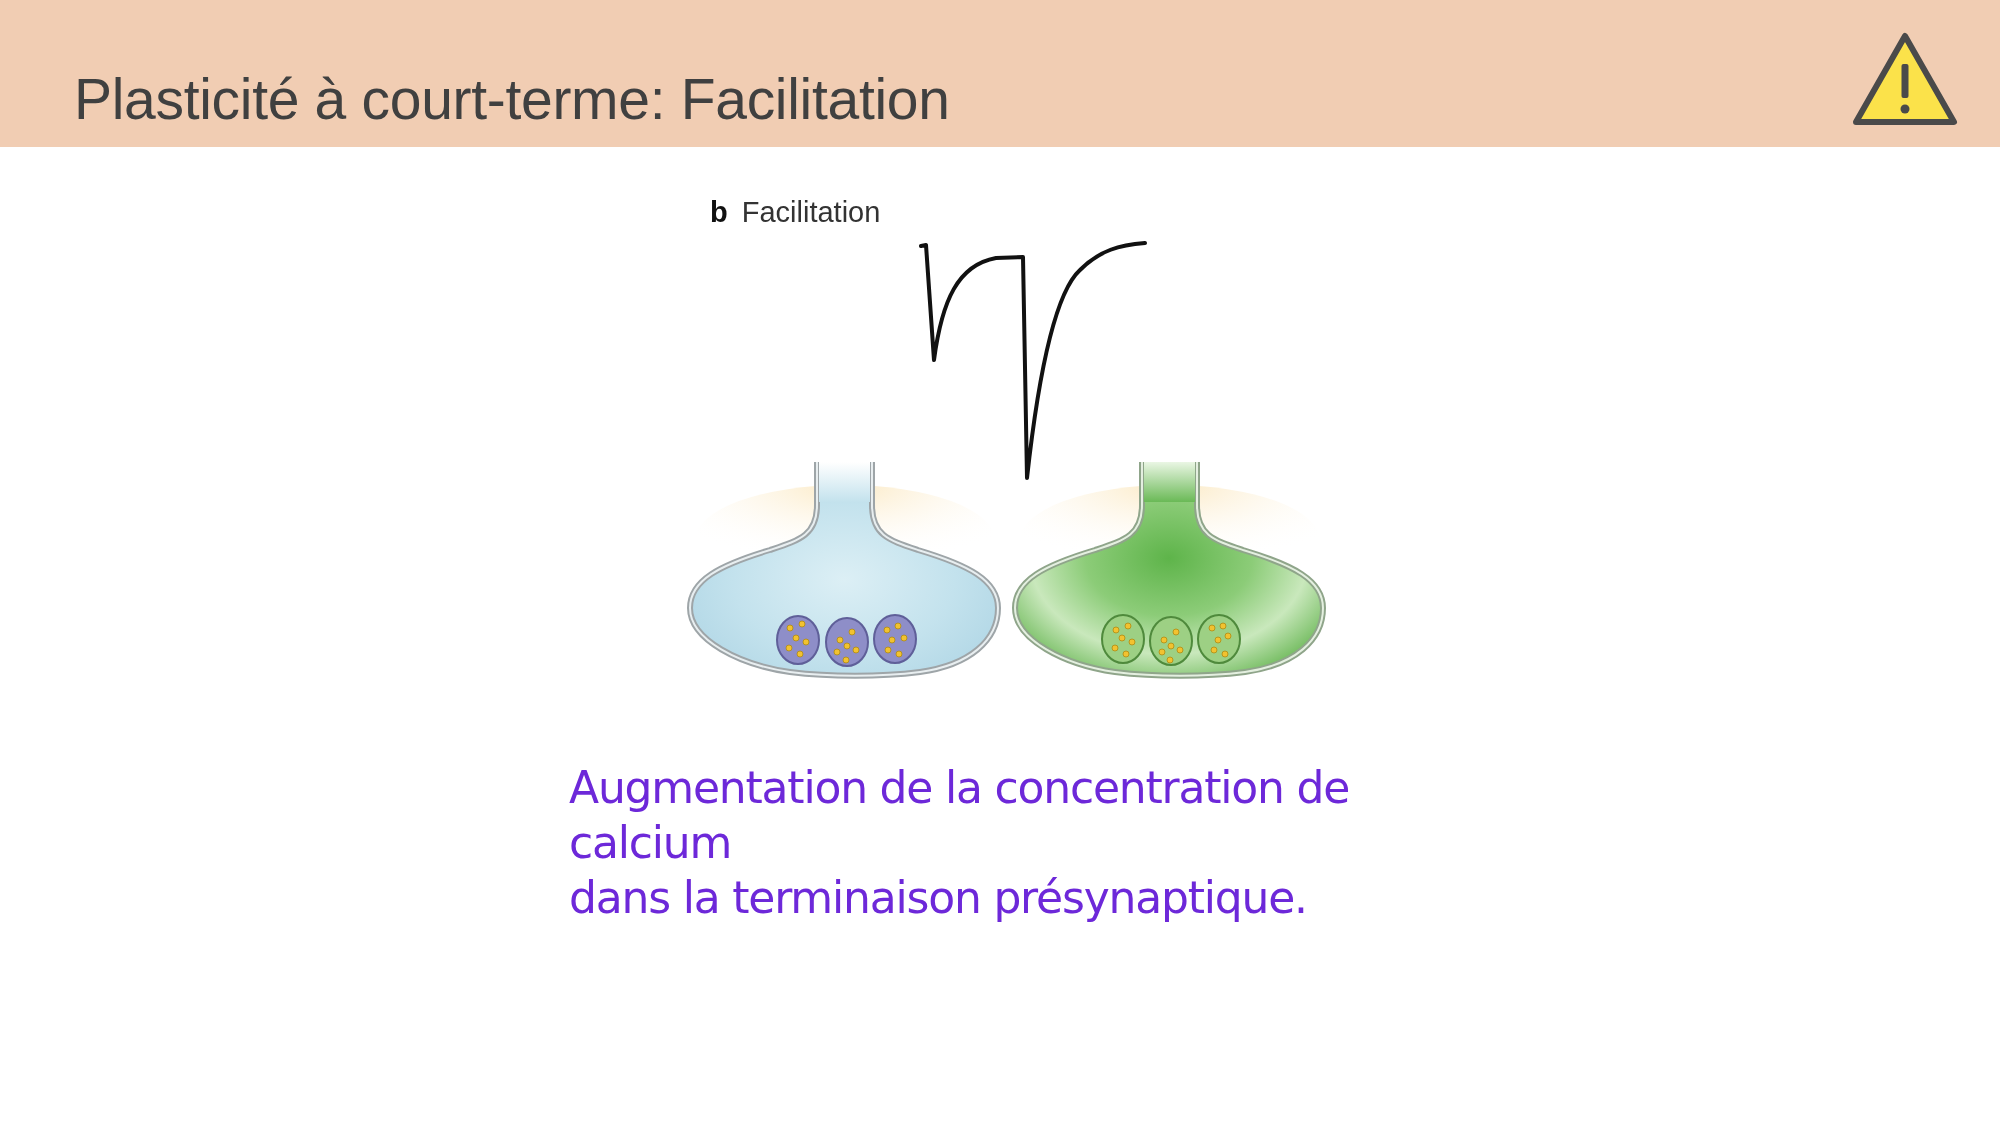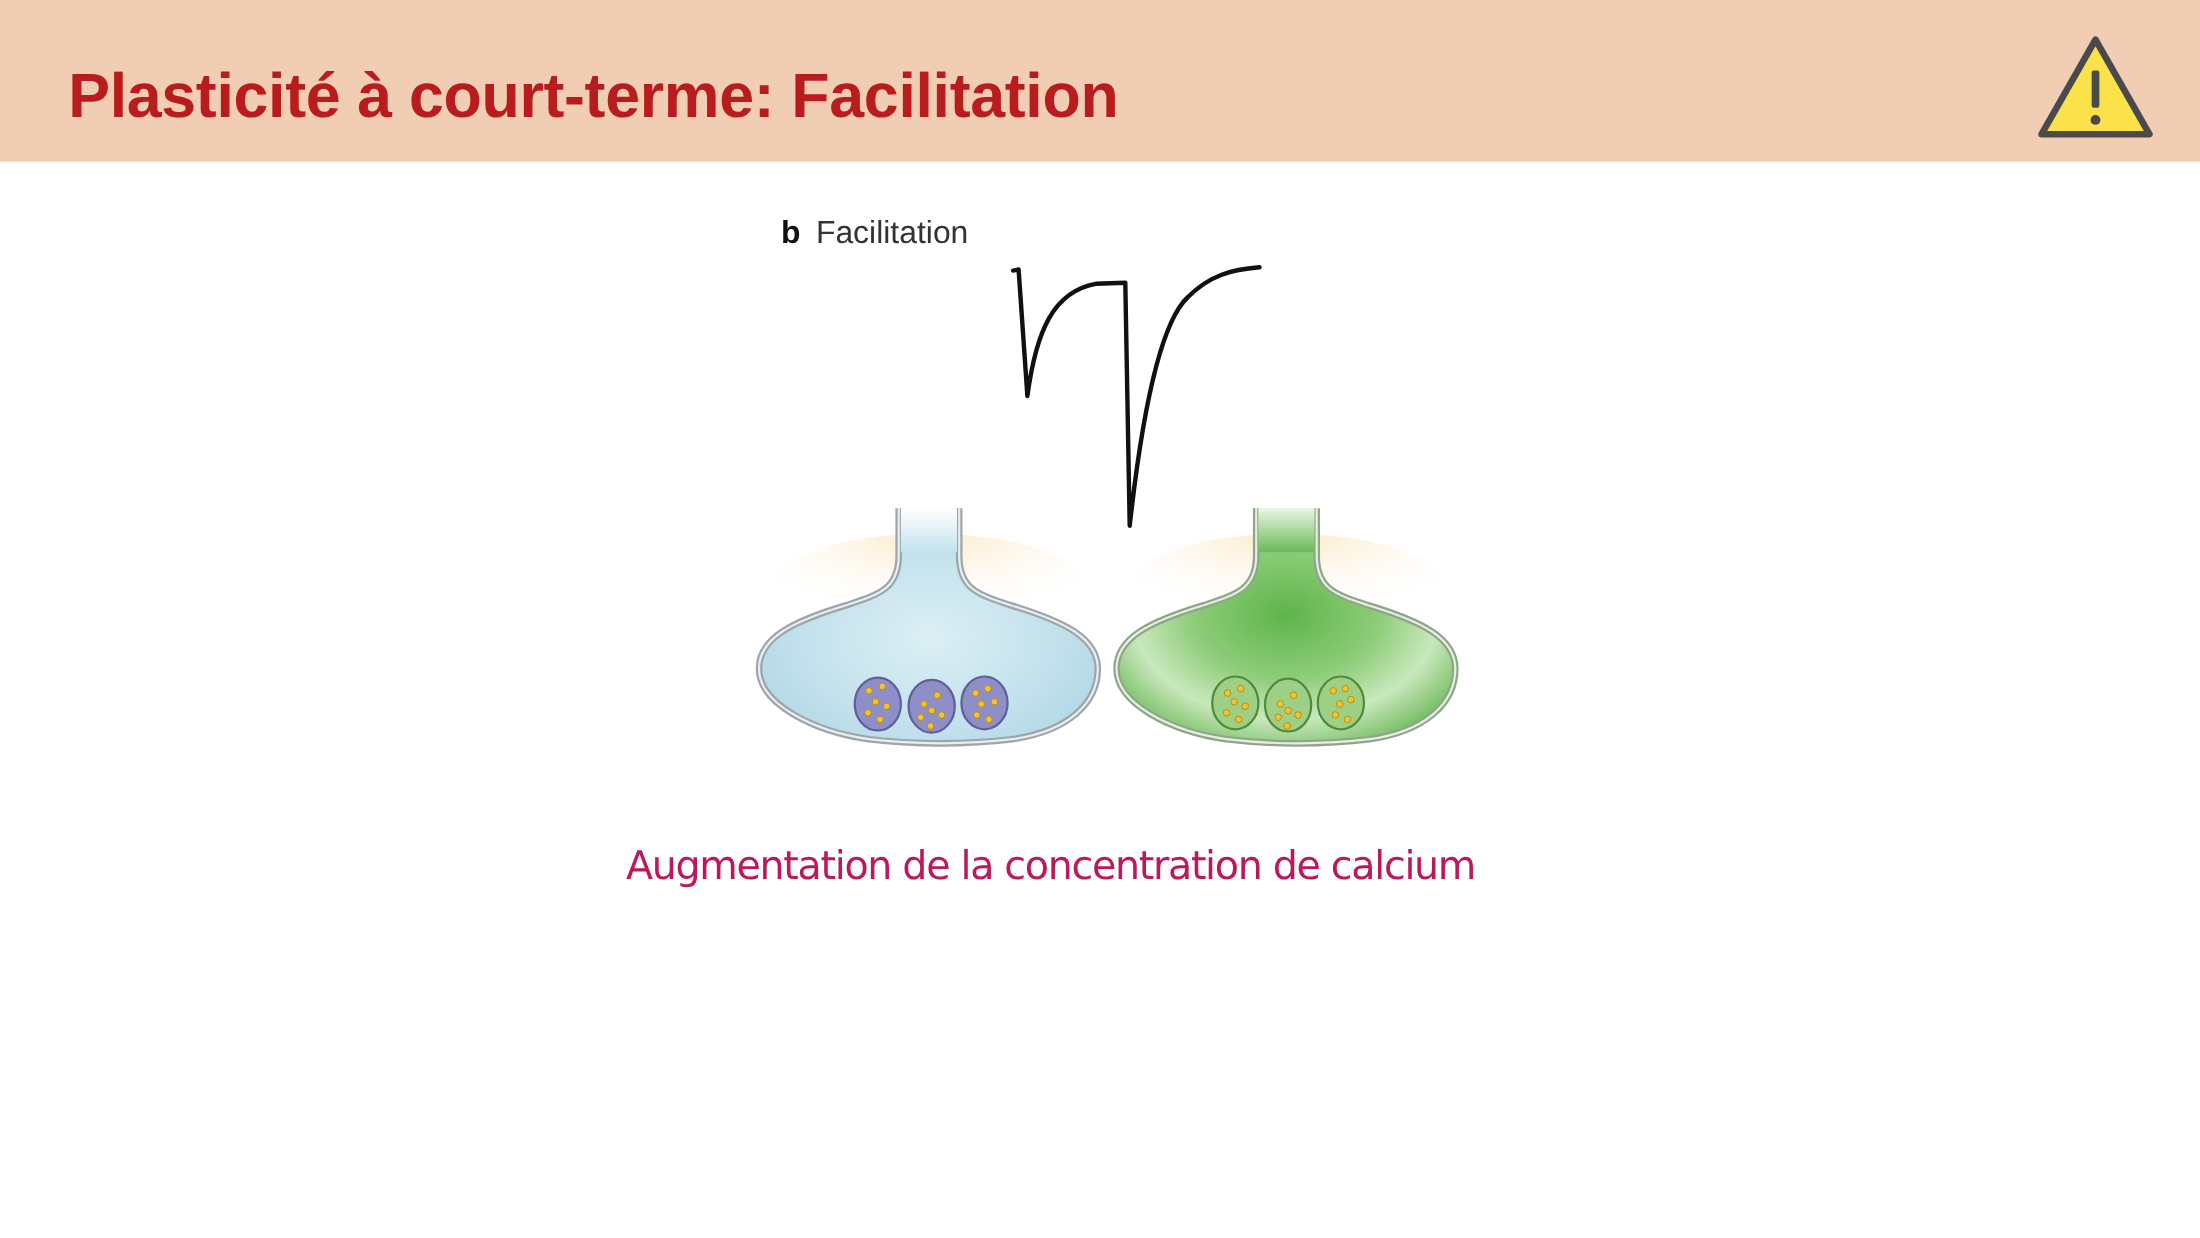--- a/index.html
+++ b/index.html
@@ -21,26 +21,26 @@
       left: 0;
       top: 0;
       width: 2000px;
       height: 147px;
       background: #f1cdb3;
     }
     .title {
       position: absolute;
       left: 62px;
       top: 52px;
-      margin: 0;
+      margin: 12px;
       font-family: "Liberation Sans", sans-serif;
-      font-weight: bold;
+      font-weight: normal;
       font-size: 57px;
       line-height: 70px;
-      color: #b91c1c;
+      color: #404040;
       white-space: nowrap;
       letter-spacing: -0.3px;
     }
     .warning-icon {
       position: absolute;
       left: 1850px;
       top: 30px;
       width: 110px;
       height: 98px;
     }
@@ -69,23 +69,23 @@
       position: absolute;
       left: 0;
       top: 0;
     }
     .body-text {
       position: absolute;
       left: 569px;
       top: 760px;
       width: 900px;
       font-family: "DejaVu Sans", sans-serif;
-      font-size: 36px;
+      font-size: 44px;
       line-height: 55px;
-      color: #be185d;
+      color: #6d28d9;
       letter-spacing: -1.2px;
     }
     .body-text p {
       margin: 0;
     }
     .body-text p + p {
       margin-top: 55px;
     }
   </style>
 </head>
@@ -203,16 +203,17 @@
             <circle cx="534" cy="470" r="3"></circle>
             <circle cx="545" cy="474" r="3"></circle>
         </g>
       </g>
     </svg>
   </div>
 
   <div class="body-text">
     <p>
       <span>Augmentation de la concentration de calcium</span><br>
+      <span>dans la terminaison présynaptique.</span>
     </p>
   </div>
 
 </div>
 
 </body></html>

